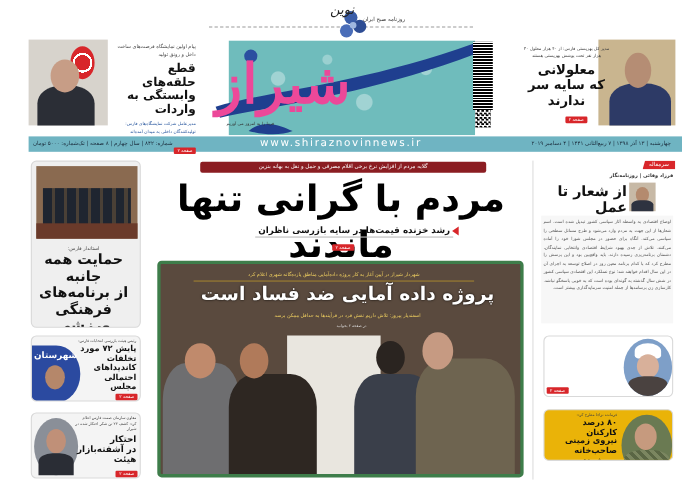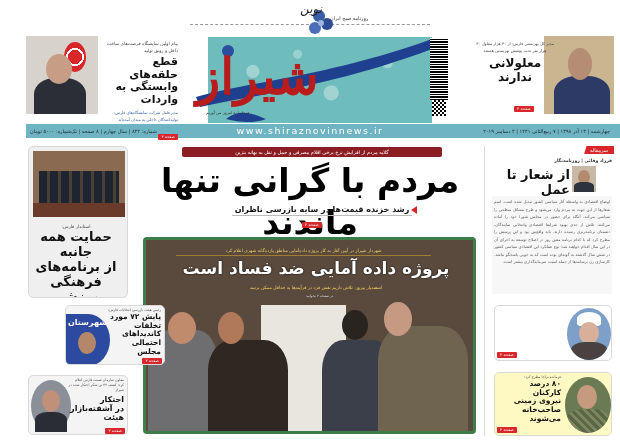--- a/index.html
+++ b/index.html
@@ -10,21 +10,21 @@
 
   
   .top-dash { position:absolute; left:190px; top:24px; width:240px; border-top:1px dashed #999; }
   .logo-area { position:absolute; left:186px; top:27px; width:246px; height:96px; overflow:hidden; }
   .logo-teal { position:absolute; left:22px; top:10px; width:224px; height:86px; background:#6fbcbc;
                background-image: radial-gradient(circle at 20% 40%, rgba(255,255,255,.35) 0 6px, transparent 7px),
                                  radial-gradient(circle at 55% 65%, rgba(255,255,255,.35) 0 7px, transparent 8px),
                                  radial-gradient(circle at 80% 30%, rgba(255,255,255,.35) 0 5px, transparent 6px),
                                  radial-gradient(circle at 40% 20%, rgba(255,255,255,.3) 0 4px, transparent 5px); }
   .logo-swoosh { position:absolute; left:0; top:0; width:246px; height:96px; }
-  .logo-word { position:absolute; left:10px; top:20px; font-family:"DejaVu Serif", serif; font-size:50px; font-weight:bold; color:#b91c1c; letter-spacing:-2px; }
+  .logo-word { position:absolute; left:10px; top:20px; font-family:"DejaVu Serif", serif; font-size:50px; font-weight:bold; color:#ec4899; letter-spacing:-2px; }
   .tagline { position:absolute; left:330px; top:15px; font-size:5px; color:#333; }
   .novin { position:absolute; left:295px; top:6px; width:42px; height:30px; }
   .novin-word { position:absolute; left:300px; top:2px; font-family:"DejaVu Serif", serif; font-style:italic; font-size:12px; color:#222; }
   .slogan { position:absolute; left:206px; top:110px; font-size:4px; color:#333; }
 
   .barcode { position:absolute; left:430px; top:38px; width:18px; height:62px;
              background: repeating-linear-gradient(0deg,#000 0 1px,#fff 1px 2px,#000 2px 4px,#fff 4px 5px); }
   .qr { position:absolute; left:432px; top:100px; width:14px; height:16px;
         background: repeating-conic-gradient(#000 0 25%, #fff 0 50%) 0 0/4px 4px; }
 
@@ -109,20 +109,21 @@
 </div>
 
 <div class="teaser-right">
   <div class="tphoto" style="right:0;top:0;width:70px;height:78px;background:#c9b58f;">
     <div class="suit" style="left:10px;top:40px;width:56px;height:40px;background:#2d3a66;"></div>
     <div class="face" style="left:24px;top:12px;width:24px;height:32px;background:#b58d74;"></div>
   </div>
   <div class="abs" style="right:57px;top:4px;width:84px;text-align:center;">
     <div class="kicker" style="font-size:4px;">مدیر کل بهزیستی فارس: از ۴۰ هزار معلول ۳۰ هزار نفر تحت پوشش بهزیستی هستند</div>
     <div class="hl" style="font-size:12px;margin-top:3px;">معلولانی</div>
+    <div class="hl" style="font-size:12px;">که سایه سر</div>
     <div class="hl" style="font-size:12px;">ندارند</div>
   </div>
   <span class="pg-tag abs" style="left:60px;top:70px;">صفحه ۲</span>
 </div>
 
 <div class="super-kicker">گلایه مردم از افزایش نرخ برخی اقلام مصرفی و حمل و نقل به بهانه بنزین</div>
 <div class="main-hl">مردم با گرانی تنها ماندند</div>
 <div class="sub-hl">رشد خزنده قیمت‌ها در سایه بازرسی ناظران</div>
 <div class="sub-arrow"></div>
 <span class="pg-tag main-pg">صفحه ۲</span>
@@ -152,21 +153,21 @@
   </div>
   <div class="abs" style="right:6px;top:76px;text-align:center;width:90px;">
     <div class="kicker">استاندار فارس:</div>
     <div class="hl" style="font-size:13px;">حمایت همه جانبه</div>
     <div class="hl" style="font-size:13px;">از برنامه‌های</div>
     <div class="hl" style="font-size:13px;">فرهنگی ورزشی</div>
 
   </div>
 </div>
 
-<div class="card" style="left:28px;top:305px;width:100px;height:60px;background:#f4f4f4;margin-left:37px;">
+<div class="card" style="left:28px;top:305px;width:100px;height:60px;background:#f4f4f4;">
   <div class="abs" style="left:0;top:8px;width:44px;height:52px;background:#2b4aa0;border-radius:0 50% 50% 0;">
     <span class="abs" style="left:2px;top:4px;font-size:8px;color:#fff;font-weight:bold;">شهرستان</span>
     <div class="face" style="left:12px;top:18px;width:18px;height:22px;background:#b5876a;"></div>
   </div>
   <div class="abs" style="right:3px;top:2px;width:54px;text-align:right;">
     <div class="kicker" style="font-size:3.5px;line-height:5px;">رئیس هیئت بازرسی انتخابات فارس:</div>
     <div class="hl" style="font-size:7.5px;">پایش ۷۲ مورد</div>
     <div class="hl" style="font-size:7.5px;">تخلفات</div>
     <div class="hl" style="font-size:7.5px;">کاندیداهای</div>
     <div class="hl" style="font-size:7.5px;">احتمالی مجلس</div>
@@ -203,21 +204,21 @@
 
 <div class="card" style="left:494px;top:305px;width:118px;height:56px;background:#fff;">
   <div class="abs" style="left:72px;top:2px;width:44px;height:52px;border-radius:50%;background:#7e9fc8;overflow:hidden;">
     <div class="abs" style="left:10px;top:4px;width:24px;height:14px;background:#fff;border-radius:50% 50% 20% 20%;"></div>
     <div class="face" style="left:12px;top:14px;width:20px;height:22px;background:#d8b09a;"></div>
     <div class="suit" style="left:4px;top:34px;width:36px;height:20px;background:#4a4240;"></div>
   </div>
   <span class="pg-tag abs" style="left:2px;top:46px;">صفحه ۲</span>
 </div>
 
-<div class="card" style="left:494px;top:372px;width:118px;height:64px;background:#fef9c3;">
+<div class="card" style="left:494px;top:372px;width:118px;height:47px;background:#eab308;">
   <div class="abs" style="left:70px;top:4px;width:46px;height:56px;border-radius:50%;background:#6a7a52;overflow:hidden;">
     <div class="face" style="left:12px;top:8px;width:20px;height:24px;background:#c69a7e;"></div>
     <div class="suit" style="left:2px;top:32px;width:42px;height:24px;background:repeating-linear-gradient(45deg,#5a6644 0 3px,#7b8660 3px 6px);"></div>
   </div>
   <div class="abs" style="right:50px;top:2px;width:64px;text-align:right;">
     <div class="kicker" style="font-size:3.5px;line-height:5px;">فرمانده نزاجا مطرح کرد:</div>
     <div class="hl" style="font-size:7.5px;">۸۰ درصد</div>
     <div class="hl" style="font-size:7.5px;">کارکنان</div>
     <div class="hl" style="font-size:7.5px;text-align:right;">نیروی زمینی</div>
     <div class="hl" style="font-size:7.5px;">صاحب‌خانه</div>

